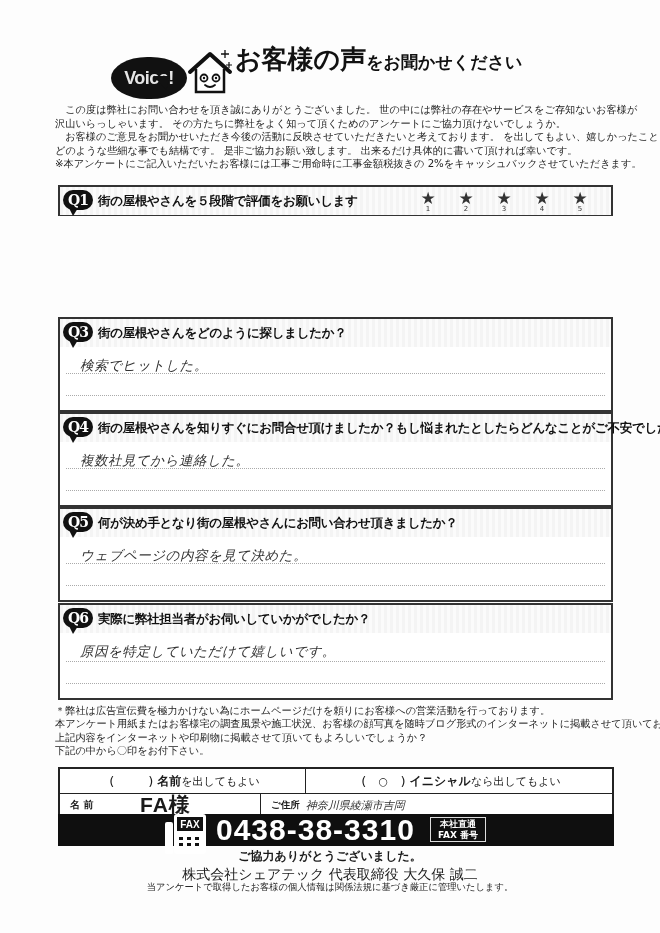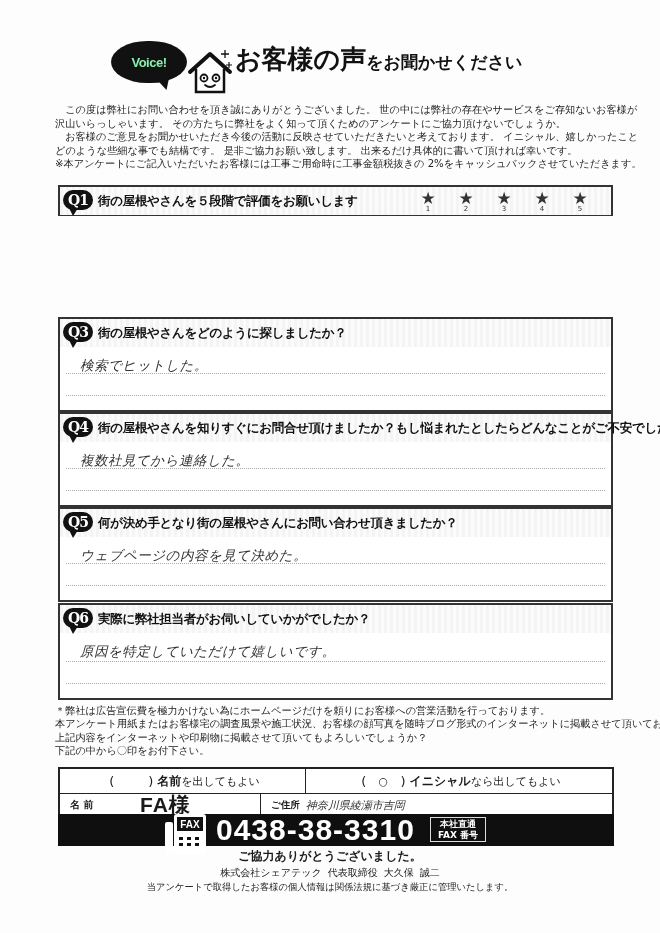--- a/index.html
+++ b/index.html
@@ -1,21 +1,21 @@
 <!DOCTYPE html>
 <html><head>
 <meta charset="utf-8">
 <style>
   html,body{margin:0;padding:0;background:#fff;}
   body{width:660px;height:933px;position:relative;overflow:hidden;font-family:"DejaVu Sans",sans-serif;color:#1a1a1a;}
   .page{position:absolute;left:0;top:0;width:660px;height:933px;background:#fdfdfd;}
 
   
   .header{position:absolute;left:103px;top:38px;width:460px;height:62px;}
-  .voice-bubble{position:absolute;left:8px;top:3px;width:76px;height:42px;background:#111;border-radius:38px/22px;color:#86efac;font-family:"Liberation Sans",sans-serif;font-weight:bold;font-size:13px;letter-spacing:-0.5px;display:flex;align-items:center;justify-content:center;}
+  .voice-bubble{position:absolute;left:8px;top:19px;width:76px;height:42px;background:#111;border-radius:38px/22px;color:#e5e5e5;font-family:"Liberation Sans",sans-serif;font-weight:bold;font-size:18px;letter-spacing:-0.5px;display:flex;align-items:center;justify-content:center;}
   .voice-tail{position:absolute;left:52px;top:38px;width:0;height:0;border-left:10px solid transparent;border-right:6px solid transparent;border-top:14px solid #111;transform:skewX(12deg);}
   .house{position:absolute;left:84px;top:10px;width:46px;height:48px;}
   .title{position:absolute;left:132px;top:4px;font-family:"DejaVu Sans",sans-serif;font-weight:bold;font-size:26px;letter-spacing:0px;white-space:nowrap;color:#111;}
   .title small{font-size:17px;font-weight:bold;}
 
   
   .intro{position:absolute;left:55px;top:103px;width:570px;font-size:10.2px;line-height:13.5px;color:#222;white-space:nowrap;}
   .intro div{height:13.6px;}
 
   
@@ -52,21 +52,21 @@
   .addrval{font-family:"DejaVu Serif",serif;font-style:italic;font-size:11px;color:#333;margin-left:6px;}
 
   
   .faxbar{position:absolute;left:58px;top:814px;width:556px;height:32px;background:#0f0f0f;}
   .faxicon{position:absolute;left:107px;top:-2px;width:42px;height:42px;}
   .faxnum{position:absolute;left:158px;top:-1px;color:#fff;font-family:"Liberation Sans",sans-serif;font-weight:bold;font-size:30px;letter-spacing:1px;}
   .faxtag{position:absolute;left:372px;top:3px;width:56px;height:25px;border:1.5px solid #ddd;color:#fff;font-size:9px;line-height:11px;text-align:center;font-weight:bold;box-sizing:border-box;padding-top:1px;}
 
   .thanks{position:absolute;left:0;width:660px;text-align:center;white-space:nowrap;}
   .thanks.t1{top:848px;font-size:12px;font-weight:bold;}
-  .thanks.t2{top:866px;font-size:10px;font-family:Liberation Mono, monospace;}
+  .thanks.t2{top:866px;font-size:14px;}
   .thanks.t3{top:881px;font-size:9.3px;}
 </style>
 </head>
 <body>
 
 <div class="page">
 
   <div class="header">
     <div class="voice-bubble">Voice!</div>
     <div class="voice-tail"></div>
@@ -82,21 +82,21 @@
       <path d="M42 14 V20 M39 17 H45" stroke="#111" stroke-width="1.2"></path>
     </svg>
     <div class="title">
       <span>お客様の声</span><small>をお聞かせください</small>
     </div>
   </div>
 
   <div class="intro">
     <div>　この度は弊社にお問い合わせを頂き誠にありがとうございました。 世の中には弊社の存在やサービスをご存知ないお客様が</div>
     <div>沢山いらっしゃいます。 その方たちに弊社をよく知って頂くためのアンケートにご協力頂けないでしょうか。</div>
-    <div>　お客様のご意見をお聞かせいただき今後の活動に反映させていただきたいと考えております。 イニシャル、嬉しかったこと</div>
+    <div>　お客様のご意見をお聞かせいただき今後の活動に反映させていただきたいと考えております。 を出してもよい、嬉しかったこと</div>
     <div>どのような些細な事でも結構です。 是非ご協力お願い致します。 出来るだけ具体的に書いて頂ければ幸いです。</div>
     <div>※本アンケートにご記入いただいたお客様には工事ご用命時に工事金額税抜きの 2%をキャッシュバックさせていただきます。</div>
   </div>
 
   <div class="qbox" style="top:185px;height:31px;">
     <div class="qhead">
       <div class="qbadge">Q1</div>
       <div class="qtext">街の屋根やさんを５段階で評価をお願いします</div>
       <div class="stars">
         <div class="star">

